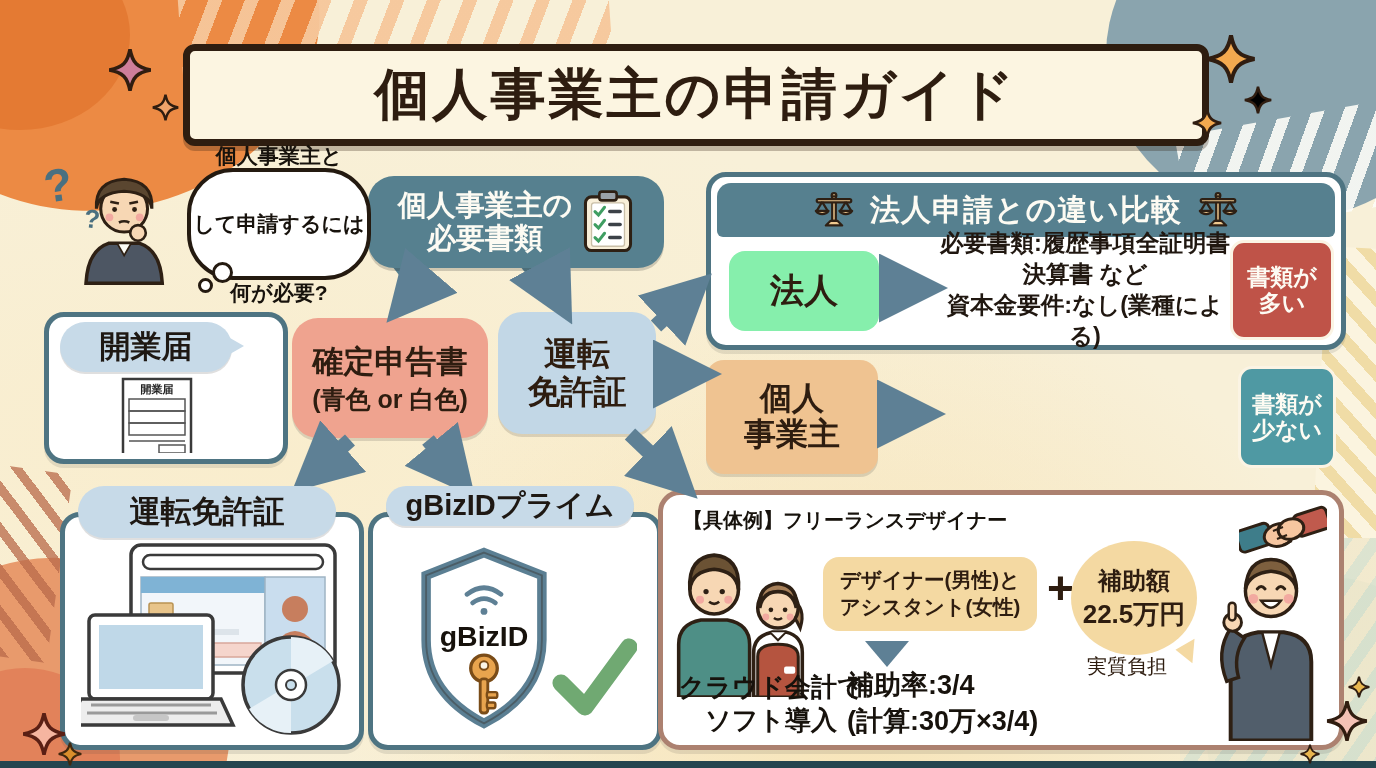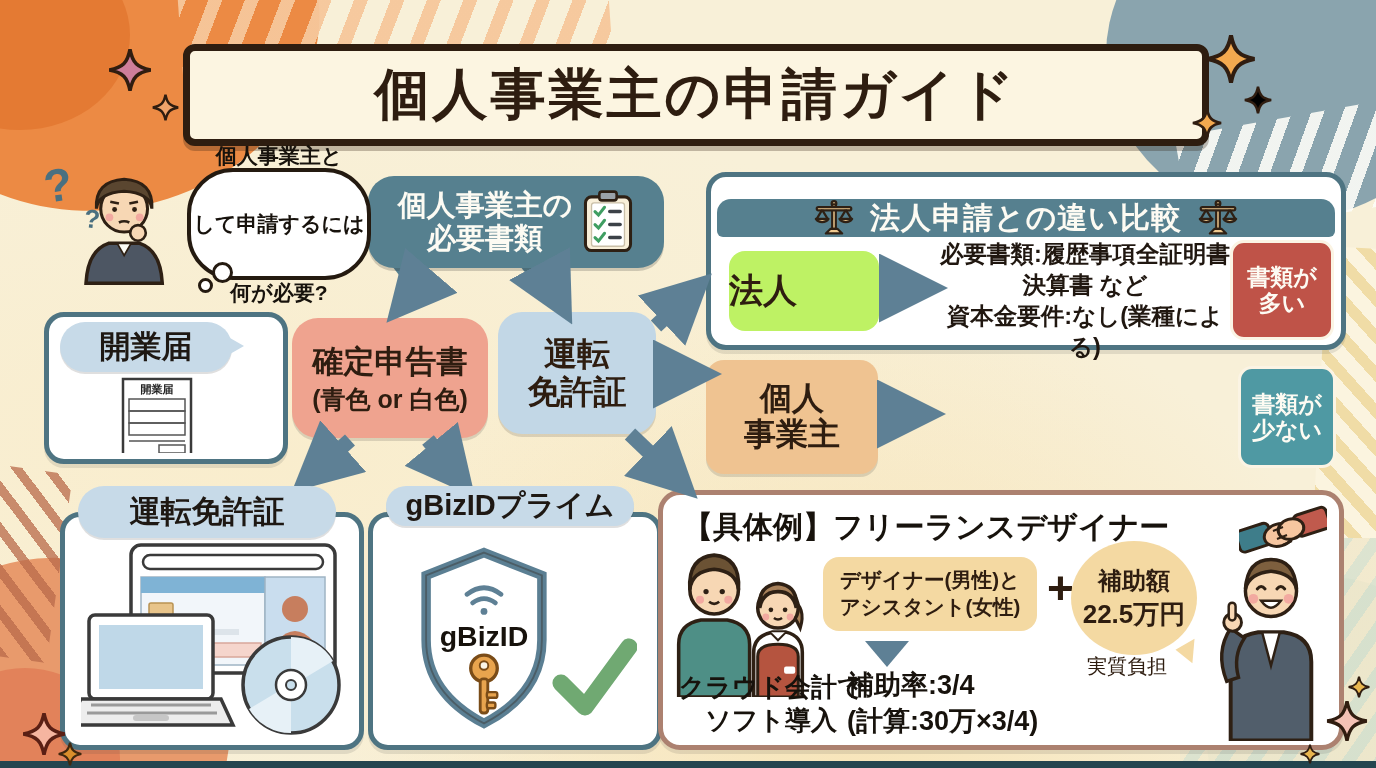--- a/index.html
+++ b/index.html
@@ -45,21 +45,21 @@
     border:7px solid var(--c-ink,#2E1D10);border-radius:12px;
     box-shadow:0 5px 0 rgba(46,29,16,.28), inset 0 0 0 3px #FCF5E1;
     display:flex;align-items:center;justify-content:center;
   }
   .title-banner span{font-size:55px;font-weight:900;letter-spacing:3px;}
 
   
   .pill{background:var(--c-light_blue,#C7DAE8);border-radius:28px;display:flex;align-items:center;justify-content:center;
         font-weight:900;color:#1E1813;box-shadow:0 2px 0 rgba(40,40,40,.15);}
   .panel{background:#FFFFFF;border:5px solid var(--c-teal_border,#4E7482);border-radius:20px;box-shadow:0 4px 0 rgba(60,60,60,.12);}
-  .ctr{display:flex;align-items:center;text-align:center;}
+  .ctr{display:flex;align-items:center;justify-content:center;text-align:center;}
   .col{display:flex;flex-direction:column;align-items:center;justify-content:center;text-align:center;}
 
   
   .bubble{
     left:187px;top:168px;width:176px;height:104px;background:#FFFFFF;border:4px solid #241A10;border-radius:46px;
     display:flex;flex-direction:column;align-items:center;justify-content:center;z-index:4;gap:43px;
   }
   .bubble div{font-size:21px;font-weight:900;line-height:1.22;color:#17120C;}
   .bubble-dot{background:#FFFFFF;border:3.5px solid #241A10;border-radius:50%;z-index:4;}
   .qmark{font-weight:900;color:#4A7080;z-index:4;}
@@ -68,24 +68,24 @@
   .docs-box{
     left:368px;top:176px;width:296px;height:92px;background:var(--c-teal,#56808F);border-radius:26px;
     display:flex;align-items:center;justify-content:center;gap:10px;z-index:3;
     box-shadow:0 3px 0 rgba(40,40,40,.2);
   }
   .docs-box .txt{color:#FDFBF3;font-weight:900;font-size:29px;line-height:1.15;text-align:center;}
   .docs-tail{position:absolute;width:0;height:0;border-left:14px solid transparent;border-right:14px solid transparent;border-top:18px solid var(--c-teal,#56808F);}
 
   
   .cmp-panel{left:706px;top:172px;width:630px;height:168px;z-index:2;}
-  .cmp-header{position:absolute;left:6px;top:22px;right:6px;height:38px;background:var(--c-teal,#56808F);
+  .cmp-header{position:absolute;left:6px;top:6px;right:6px;height:54px;background:var(--c-teal,#56808F);
     border-radius:14px 14px 6px 6px;display:flex;align-items:center;justify-content:center;gap:16px;}
   .cmp-header span{color:#FDFBF3;font-weight:900;font-size:30px;letter-spacing:1px;}
-  .hojin-chip{position:absolute;left:18px;top:74px;width:150px;height:80px;background:#bef264;border-radius:16px;}
+  .hojin-chip{position:absolute;left:18px;top:74px;width:150px;height:80px;background:#86efac;border-radius:16px;}
   .hojin-chip span{font-size:34px;font-weight:900;}
   .cmp-text{position:absolute;left:224px;top:62px;width:300px;height:102px;font-weight:900;font-size:23.5px;line-height:1.32;color:#201710;}
   .badge{border-radius:14px;display:flex;flex-direction:column;align-items:center;justify-content:center;z-index:3;
          color:#FDFBF3;font-weight:900;font-size:23px;line-height:1.15;border:3px solid #FBF4E4;}
   .badge:before{content:"";position:absolute;left:-16px;top:50%;margin-top:-10px;border-top:10px solid transparent;border-bottom:10px solid transparent;border-right:16px solid inherit;}
   .badge-red{left:1230px;top:240px;width:98px;height:94px;background:var(--c-red_badge,#BF5348);}
   .badge-red:before{border-right-color:var(--c-red_badge,#BF5348);}
   .badge-teal{left:1238px;top:366px;width:92px;height:96px;background:var(--c-teal_badge,#4F99A3);}
   .badge-teal:before{border-right-color:var(--c-teal_badge,#4F99A3);}
 
@@ -109,21 +109,21 @@
 
   
   .license-panel{left:60px;top:512px;width:294px;height:228px;z-index:2;}
   .license-pill{left:78px;top:486px;width:258px;height:52px;font-size:31px;z-index:3;position:absolute;}
   .gbiz-panel{left:368px;top:512px;width:284px;height:228px;z-index:2;}
   .gbiz-pill{left:386px;top:486px;width:248px;height:40px;font-size:29px;z-index:3;position:absolute;align-items:center;}
 
   
   .ex-panel{left:658px;top:490px;width:676px;height:250px;background:#FFFFFF;border:5px solid #AC8170;border-radius:22px;z-index:2;
     box-shadow:0 4px 0 rgba(60,60,60,.12);}
-  .ex-head{position:absolute;left:20px;top:12px;font-size:30px;font-weight:900;color:#17120C;}
+  .ex-head{position:absolute;left:20px;top:12px;font-size:20px;font-weight:900;color:#17120C;}
   .team-box{position:absolute;left:160px;top:62px;width:214px;height:74px;background:var(--c-tan_chip,#F4D9A2);border-radius:16px;}
   .team-box div{font-size:20.5px;font-weight:900;line-height:1.3;}
   .plus{position:absolute;left:384px;top:66px;font-size:46px;font-weight:900;}
   .subsidy-circle{position:absolute;left:408px;top:46px;width:126px;height:114px;background:var(--c-tan_chip,#F4D9A2);border-radius:50%;}
   .subsidy-circle .a{font-size:24px;font-weight:900;}
   .subsidy-circle .b{font-size:26px;font-weight:900;}
   .subsidy-tail{position:absolute;left:516px;top:148px;width:0;height:0;border-left:8px solid transparent;border-right:14px solid transparent;border-top:20px solid var(--c-tan_chip,#F4D9A2);transform:rotate(-30deg);}
   .cloud-text{position:absolute;left:0px;top:176px;width:216px;text-align:center;font-size:26px;font-weight:900;line-height:1.25;color:#17120C;}
   .down-tri{position:absolute;left:202px;top:146px;width:0;height:0;border-left:22px solid transparent;border-right:22px solid transparent;border-top:26px solid #5E8095;}
   .rate-text{position:absolute;left:184px;top:172px;width:230px;font-size:27px;font-weight:900;line-height:1.35;color:#17120C;}

